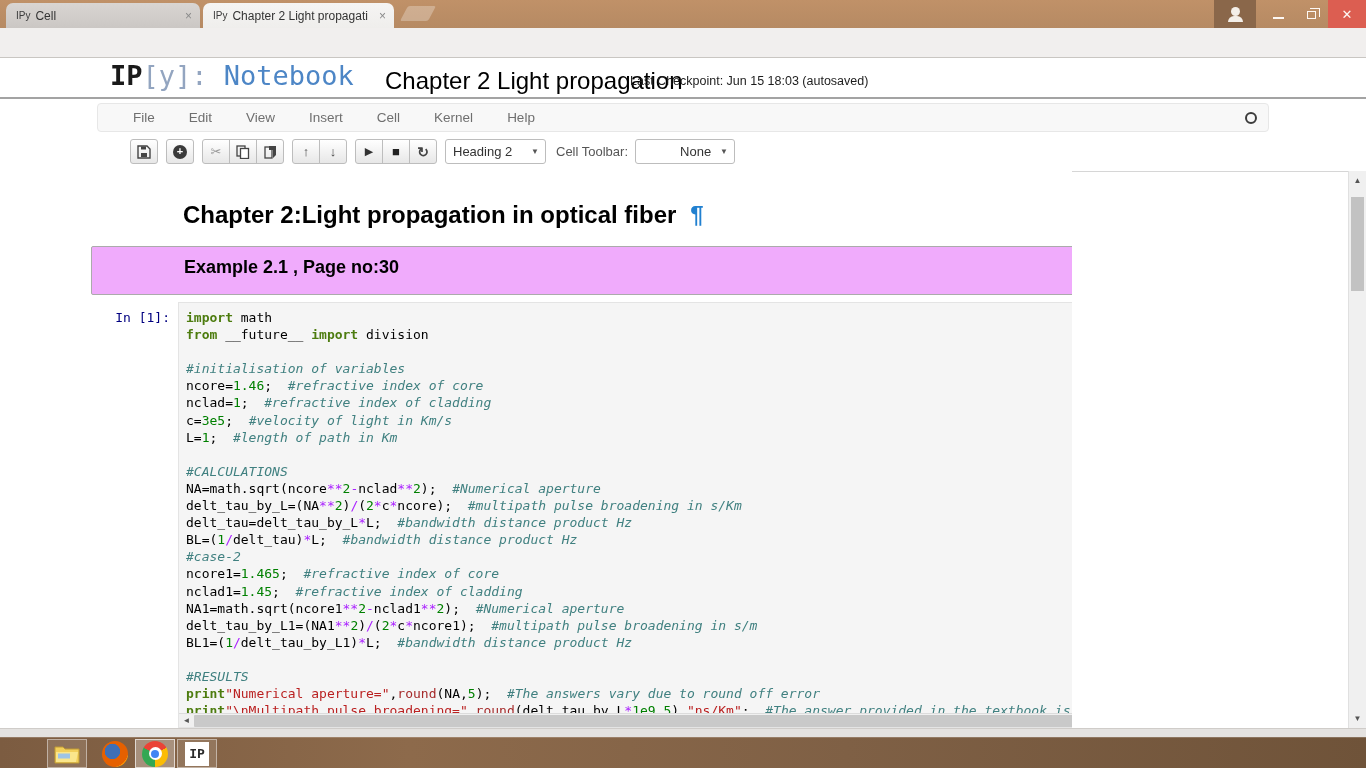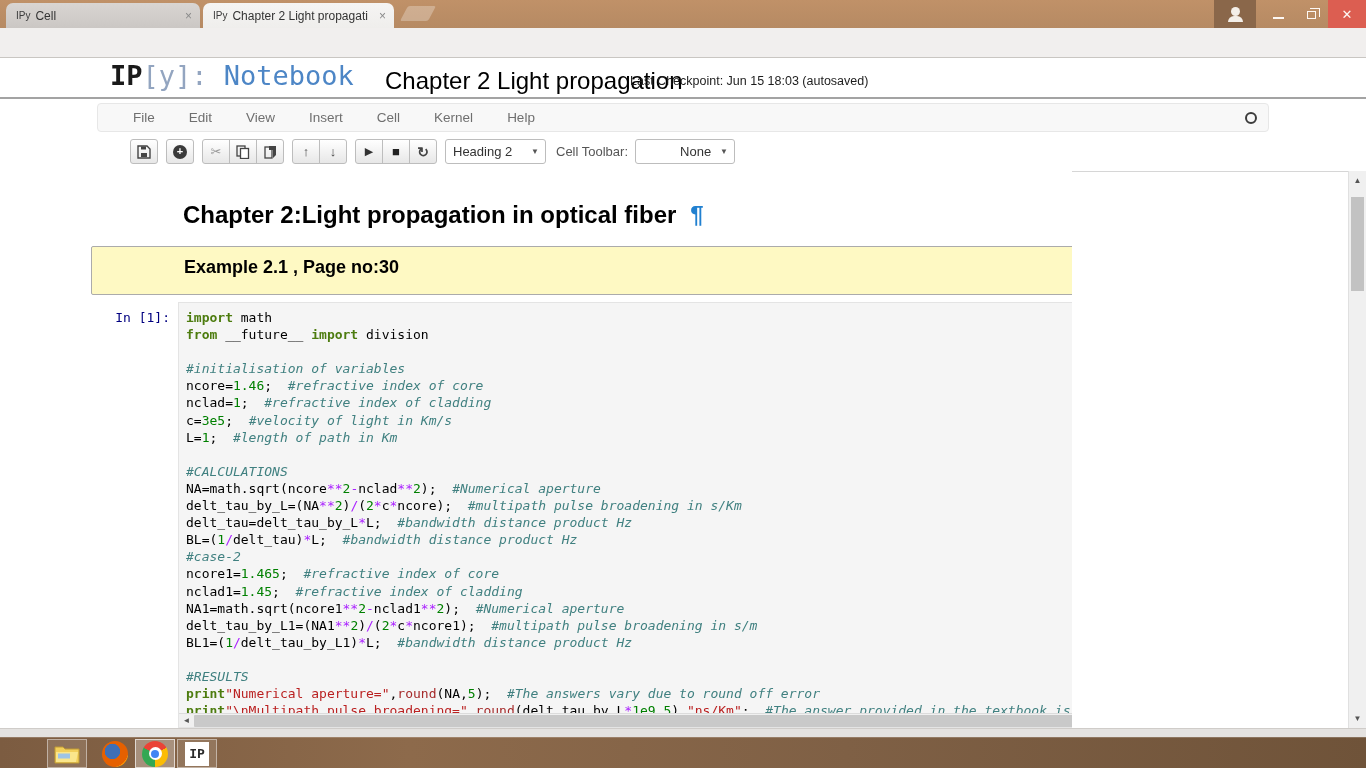--- a/index.html
+++ b/index.html
@@ -80,21 +80,21 @@
   .sel-celltb { width:100px;padding-left:44px; }
   .tb-select .caret { position:absolute; right:6px; font-size:8px; color:#555; }
   .celltb-label { font-size:13px; color:#555; line-height:25px; margin-right:7px; }
 
   .nb-divider { position:absolute; left:0; top:113px; width:1366px; border-top:1px solid #d6d6d6; }
 
   .notebook { position:absolute; left:0; top:113px; width:1072px; height:557px; background:#fff; overflow:hidden; }
 
   .h1-cell { position:absolute; left:183px; top:30px; font-size:24px; font-weight:bold; color:#000; white-space:nowrap; }
   .anchor-link { color:#2180d0; margin-left:14px; font-weight:bold; }
-  .h2-cell { position:absolute; left:91px; top:75px; width:1168px; height:49px; border:1px solid #ababab; border-radius:2px; background:#fef9c3; }
+  .h2-cell { position:absolute; left:91px; top:75px; width:1168px; height:49px; border:1px solid #ababab; border-radius:2px; background:#f0abfc; }
   .h2-text { position:absolute; left:92px; top:10px; font-size:18px; font-weight:bold; color:#000; }
 
   .code-cell { position:absolute; left:0; top:131px; width:1348px; height:426px; }
   .in-prompt { position:absolute; left:110px; top:8px; width:60px; text-align:right; font-family:"DejaVu Sans Mono",monospace; font-size:13px; color:#000080; }
   .code-input { position:absolute; left:178px; top:0; width:1169px; height:426px; background:#f5f5f5; border:1px solid #e4e4e4; overflow:hidden; }
   .code-lines { padding:6px 0 0 7px; font-family:"DejaVu Sans Mono",monospace; font-size:13px; line-height:17.1px; color:#000; white-space:pre; }
   .tk-k { color:#4d7c0f; font-weight:bold; }
   .tk-n { color:#008000; }
   .tk-c { color:#408080; font-style:italic; }
   .tk-o { color:#AA22FF; }

